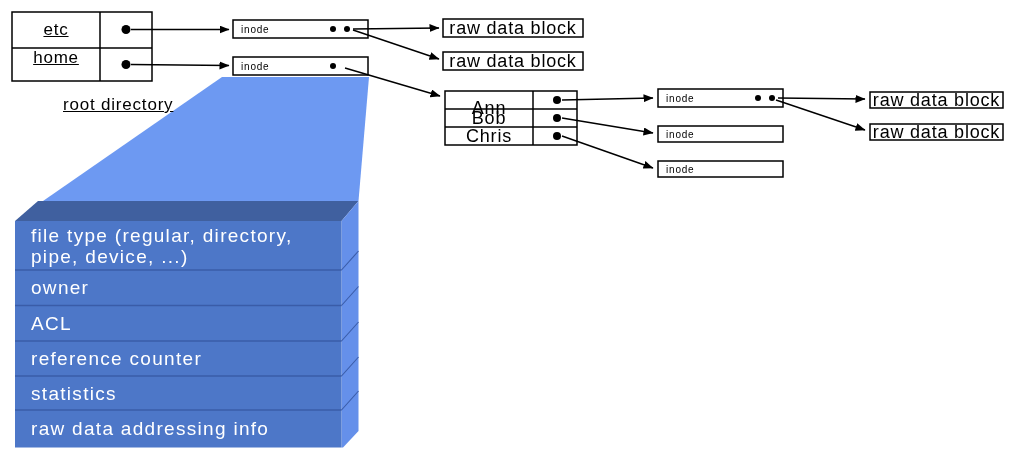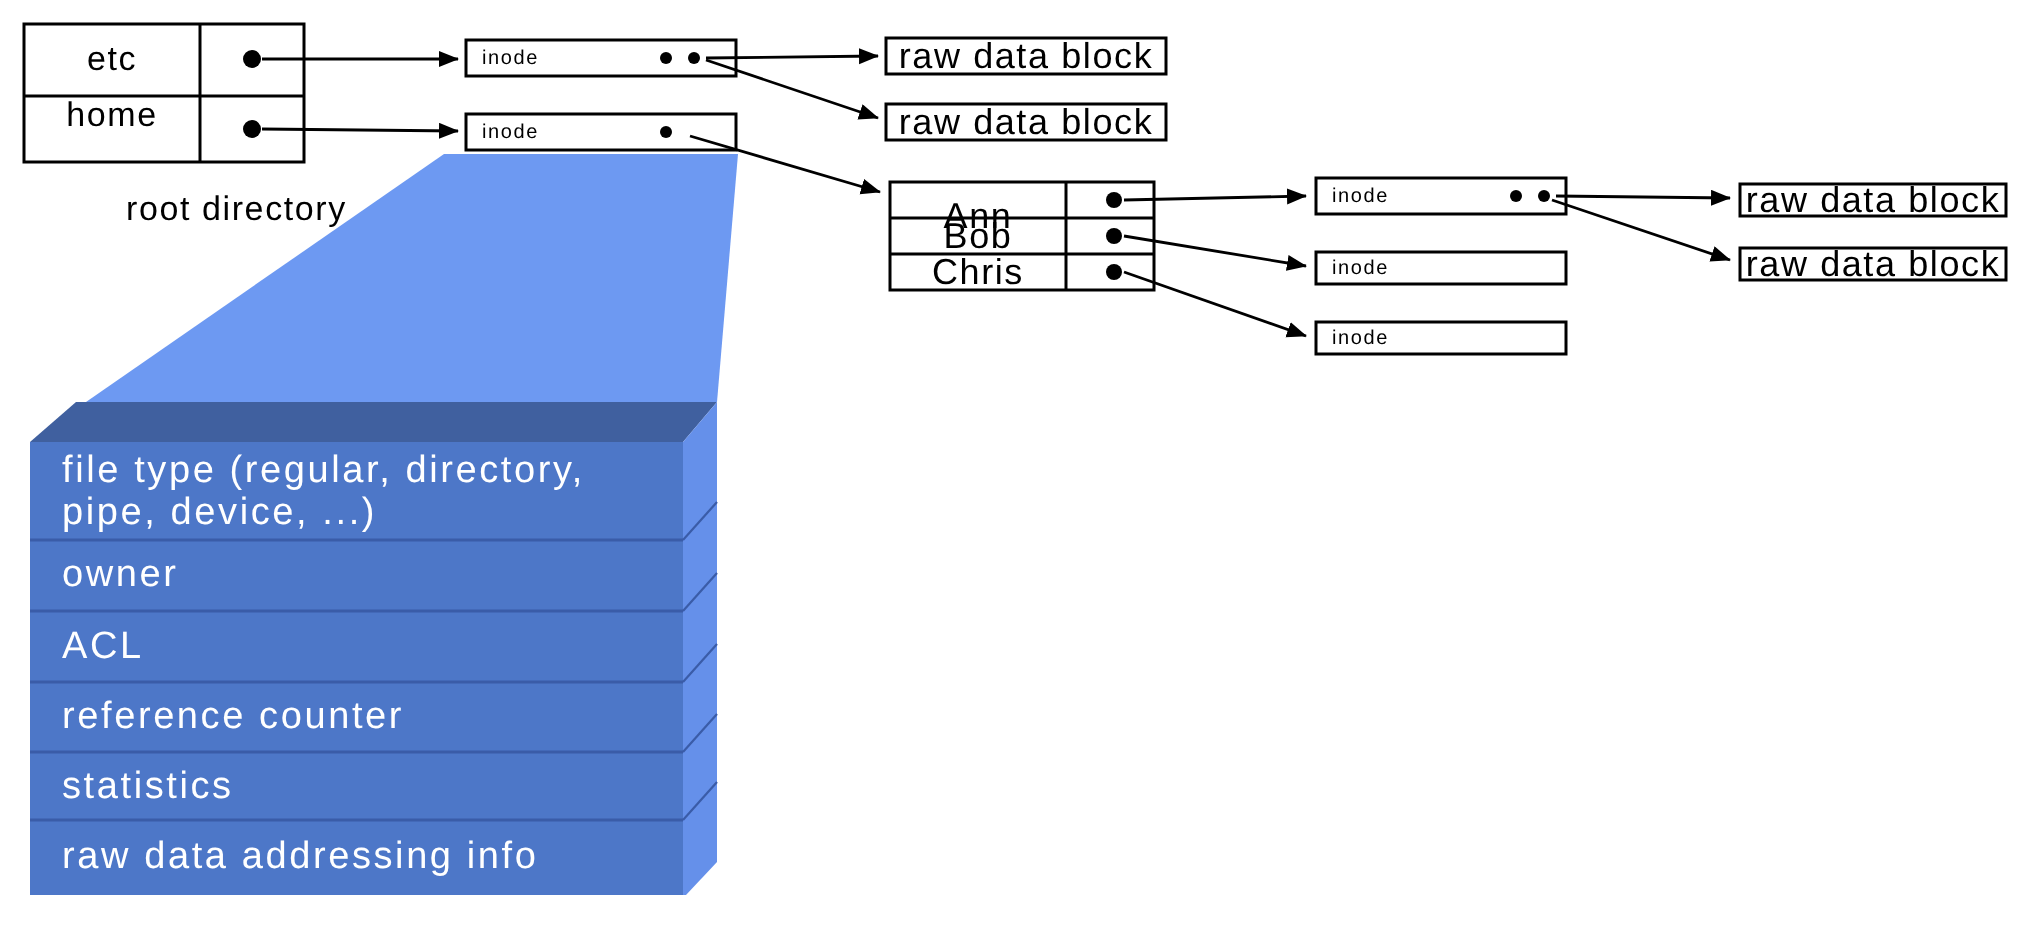--- a/index.html
+++ b/index.html
@@ -13,21 +13,21 @@
   #diagram-svg{position:absolute;left:0;top:0;}
   .lbl{
     position:absolute;
     color:#000;
     display:flex;
     align-items:center;
     white-space:nowrap;
     letter-spacing:0.8px;
   }
   .center{justify-content:center;text-align:center;}
-  .big{font-size:17px;}
+  .big{font-size:17px;text-decoration:underline;}
   .med{font-size:10px;}
   .sm{font-size:18px;}
   .stack-row{
     position:absolute;
     left:31px;
     width:306px;
     color:#ffffff;
     font-size:19px;
     letter-spacing:1.3px;
     line-height:21px;

